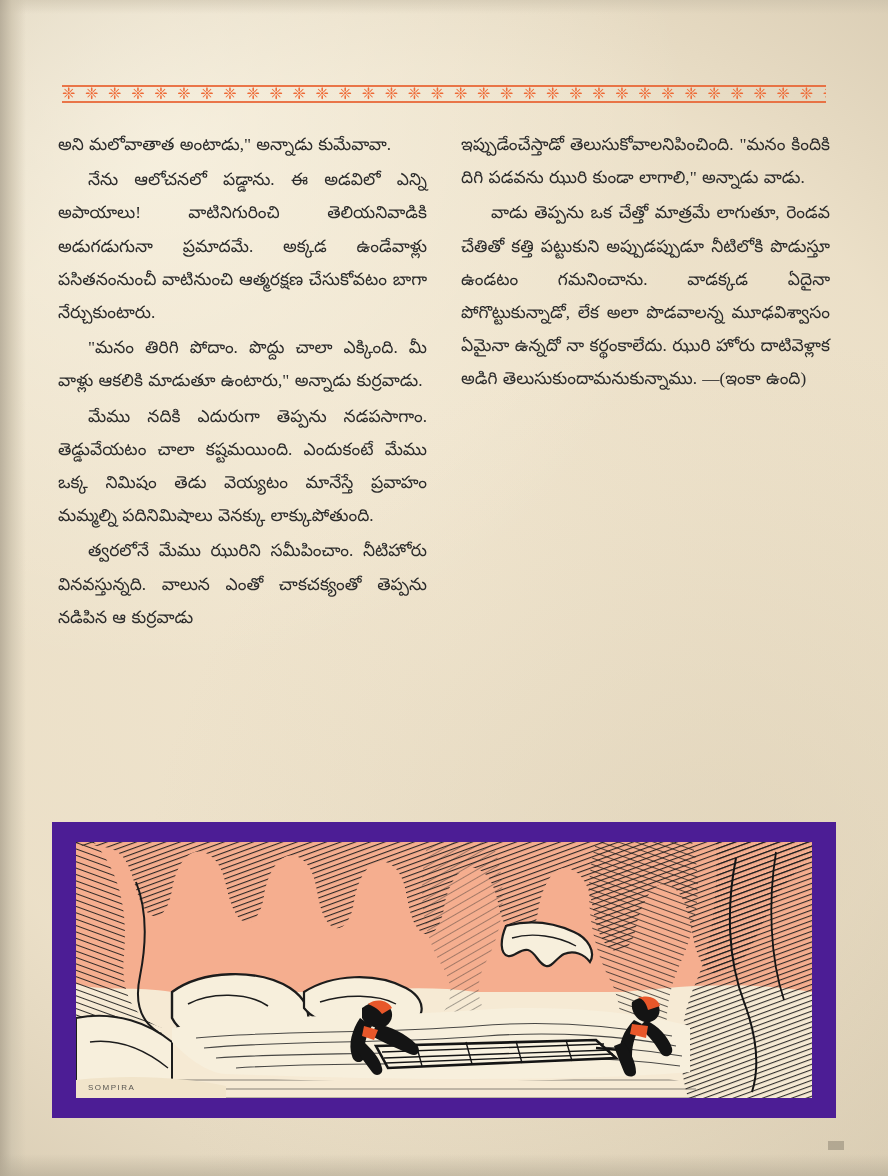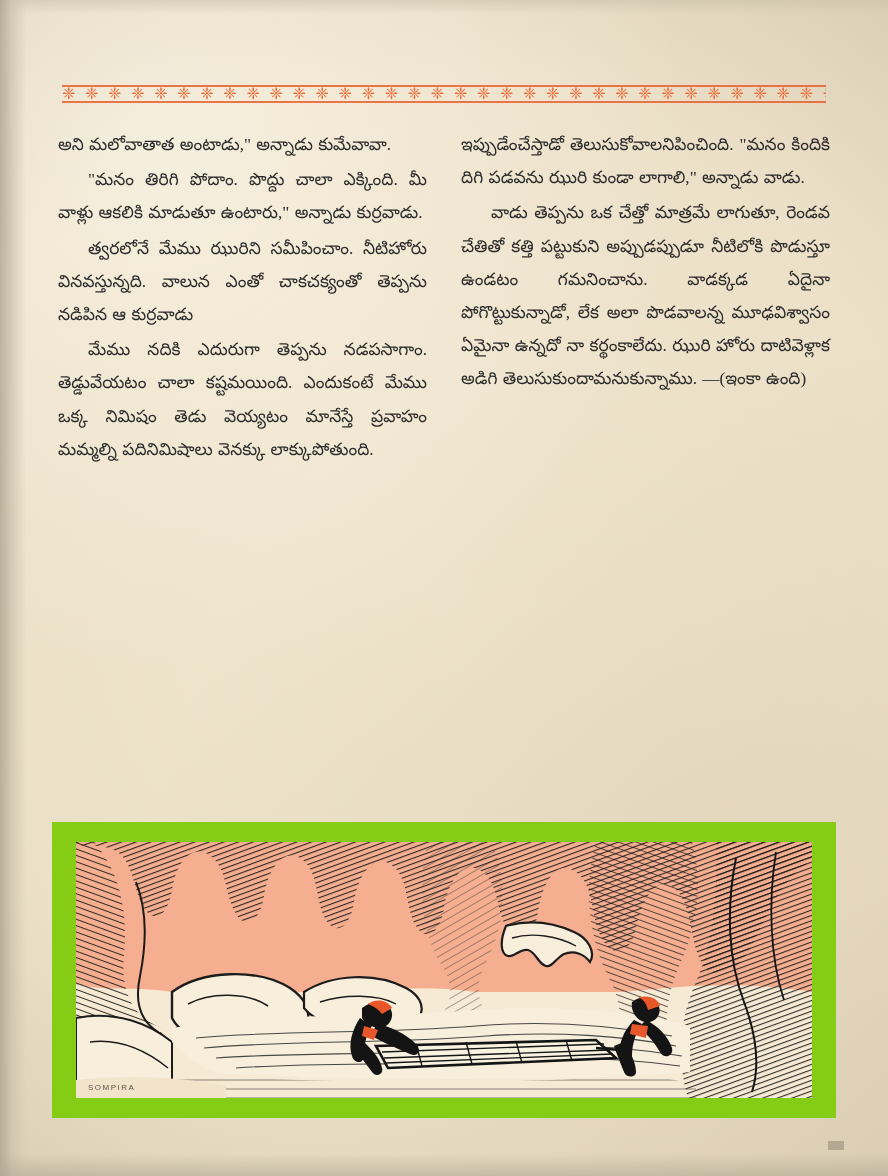--- a/index.html
+++ b/index.html
@@ -107,21 +107,21 @@
     word-spacing: 1px;
   }
   p.indent { text-indent: 30px; }
 
   .figure {
     position: absolute;
     left: 52px;
     top: 822px;
     width: 784px;
     height: 296px;
-    background: #84cc16;
+    background: #4c1d95;
     padding: 0;
     box-sizing: border-box;
   }
   .figure-inner {
     position: absolute;
     left: 24px;
     top: 20px;
     right: 24px;
     bottom: 20px;
     background: #f6ead4;
@@ -159,23 +159,24 @@
 
   <div class="ornament-band">
     <div class="ornament-rule top"></div>
     <div class="ornament-rule bottom"></div>
     <div class="ornament-flowers">❈ ❈ ❈ ❈ ❈ ❈ ❈ ❈ ❈ ❈ ❈ ❈ ❈ ❈ ❈ ❈ ❈ ❈ ❈ ❈ ❈ ❈ ❈ ❈ ❈ ❈ ❈ ❈ ❈ ❈ ❈ ❈ ❈ ❈ ❈ ❈ ❈ ❈ ❈ ❈</div>
   </div>
 
   <div class="columns">
     <div class="col">
       <p>అని మలోవాతాత అంటాడు," అన్నాడు కుమేవావా.</p>
+      <p class="indent">నేను ఆలోచనలో పడ్డాను. ఈ అడవిలో ఎన్ని అపాయాలు! వాటినిగురించి తెలియనివాడికి అడుగడుగునా ప్రమాదమే. అక్కడ ఉండేవాళ్లు పసితనంనుంచీ వాటినుంచి ఆత్మరక్షణ చేసుకోవటం బాగా నేర్చుకుంటారు.</p>
       <p class="indent">"మనం తిరిగి పోదాం. పొద్దు చాలా ఎక్కింది. మీ వాళ్లు ఆకలికి మాడుతూ ఉంటారు," అన్నాడు కుర్రవాడు.</p>
+      <p class="indent">మేము నదికి ఎదురుగా తెప్పను నడపసాగాం. తెడ్డువేయటం చాలా కష్టమయింది. ఎందుకంటే మేము ఒక్క నిమిషం తెడు వెయ్యటం మానేస్తే ప్రవాహం మమ్మల్ని పదినిమిషాలు వెనక్కు లాక్కుపోతుంది.</p>
       <p class="indent">త్వరలోనే మేము ఝురిని సమీపించాం. నీటిహోరు వినవస్తున్నది. వాలున ఎంతో చాకచక్యంతో తెప్పను నడిపిన ఆ కుర్రవాడు</p>
-      <p class="indent">మేము నదికి ఎదురుగా తెప్పను నడపసాగాం. తెడ్డువేయటం చాలా కష్టమయింది. ఎందుకంటే మేము ఒక్క నిమిషం తెడు వెయ్యటం మానేస్తే ప్రవాహం మమ్మల్ని పదినిమిషాలు వెనక్కు లాక్కుపోతుంది.</p>
     </div>
     <div class="col">
       <p>ఇప్పుడేంచేస్తాడో తెలుసుకోవాలనిపించింది. "మనం కిందికి దిగి పడవను ఝురి కుండా లాగాలి," అన్నాడు వాడు.</p>
       <p class="indent">వాడు తెప్పను ఒక చేత్తో మాత్రమే లాగుతూ, రెండవ చేతితో కత్తి పట్టుకుని అప్పుడప్పుడూ నీటిలోకి పొడుస్తూ ఉండటం గమనించాను. వాడక్కడ ఏదైనా పోగొట్టుకున్నాడో, లేక అలా పొడవాలన్న మూఢవిశ్వాసం ఏమైనా ఉన్నదో నా కర్థంకాలేదు. ఝురి హోరు దాటివెళ్లాక అడిగి తెలుసుకుందామనుకున్నాము. —(ఇంకా ఉంది)</p>
     </div>
   </div>
 
   <div class="figure">
     <div class="figure-inner">
       <svg viewBox="0 0 736 256" width="736" height="256" preserveAspectRatio="none">

